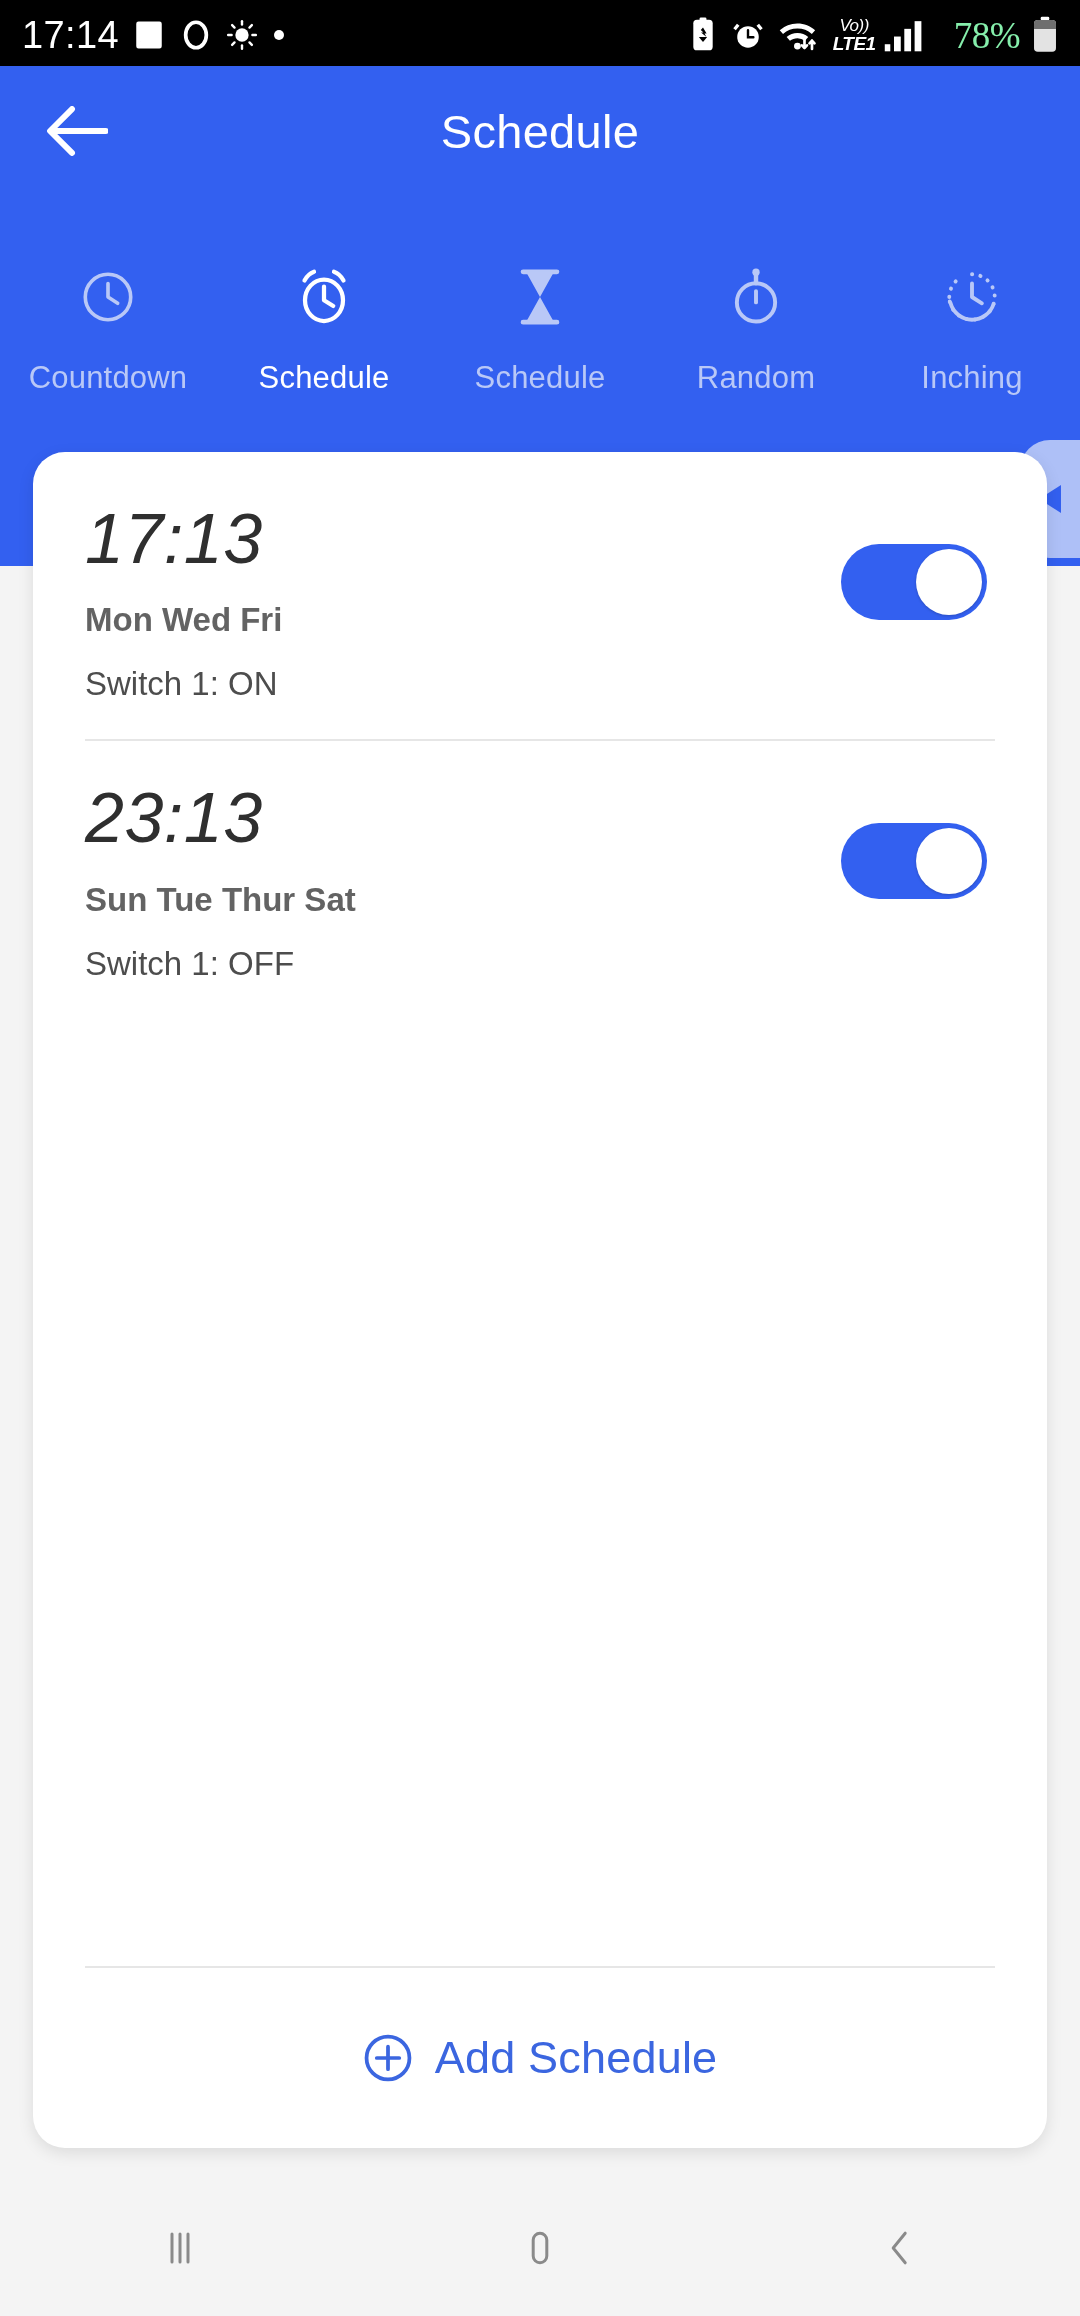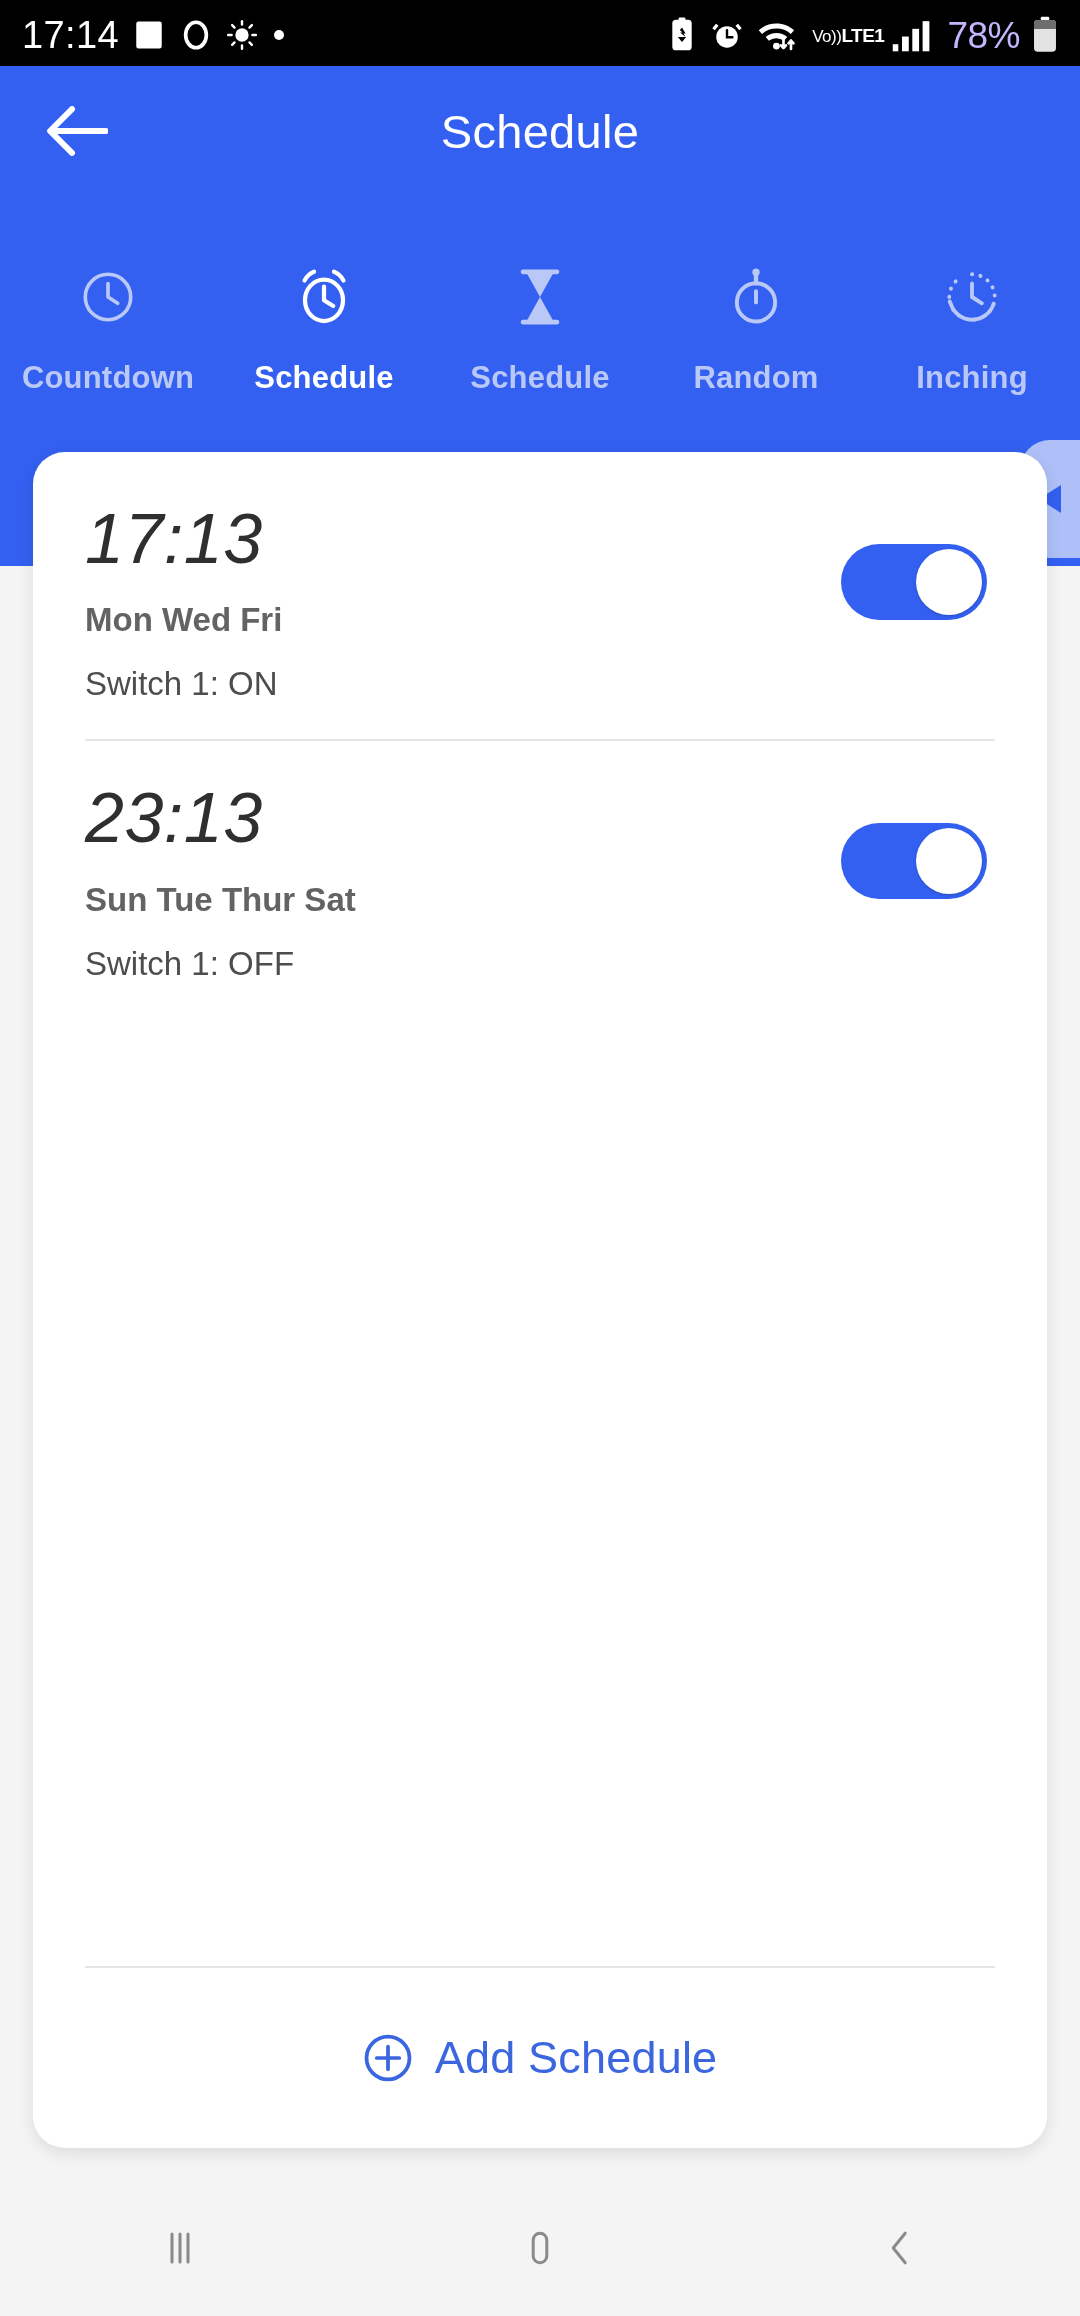--- a/index.html
+++ b/index.html
@@ -26,26 +26,26 @@
     color:#ffffff;
   }
   .sb-left { display:flex; align-items:center; gap:13px; }
   .sb-clock {
     font-size:38px; font-weight:400; letter-spacing:0.4px;
     line-height:1; color:#ffffff;
   }
   .sb-right { margin-left:auto; display:flex; align-items:center; gap:12px; }
   .sb-icon { display:block; }
   .sb-batt-text {
-    font-size:37px; font-weight:500; color:#c4b5fd; line-height:1;
-    margin-left:3px; letter-spacing:-0.5px;
+    font-size:37px; font-weight:500; color:#86efac; line-height:1;
+    margin-left:18px; letter-spacing:-0.5px;font-family:Liberation Serif, serif;
   }
   .sb-volte {
-    display:flex; flex-direction:row; align-items:flex-end;
-    line-height:1; margin-right:-4px;
+    display:flex; flex-direction:column; align-items:center;
+    line-height:1; margin-right:-4px;font-style:italic;
   }
   .sb-volte span:nth-child(1){ font-size:17px; letter-spacing:-0.5px; }
   .sb-volte span:nth-child(2){ font-size:19px; font-weight:700; letter-spacing:-0.5px; }
 
   
   .appbar {
     position:absolute; top:66px; left:0;
     width:1080px; height:500px;
     background:#3360f0;
   }
@@ -74,21 +74,21 @@
   .tab {
     flex:1;
     display:flex; flex-direction:column;
     align-items:center; justify-content:flex-start;
     gap:30px;
     cursor:pointer;
     padding-top:8px;
   }
   .tab-icon { height:66px; display:flex; align-items:center; justify-content:center; }
   .tab-label {
-    font-size:31px; font-weight:700;
+    font-size:31px; font-weight:400;
     color:#b9c8f7; letter-spacing:0.2px;
   }
   .tab.active .tab-label { color:#ffffff; }
 
   
   .pull-tab {
     position:absolute; top:440px; right:0;
     width:60px; height:118px;
     background:#aec0f7;
     border-radius:30px 0 0 30px;

